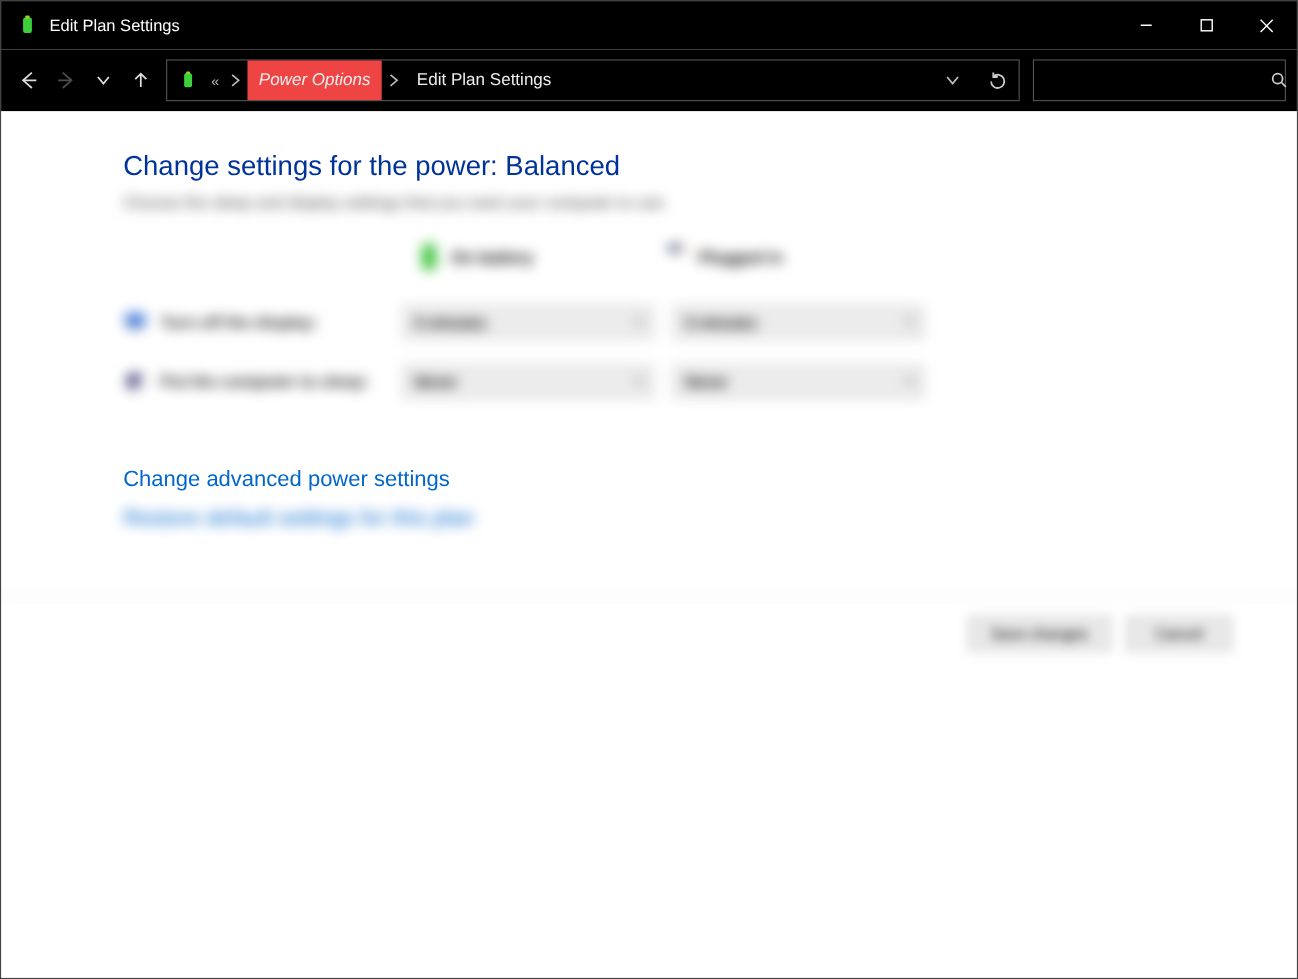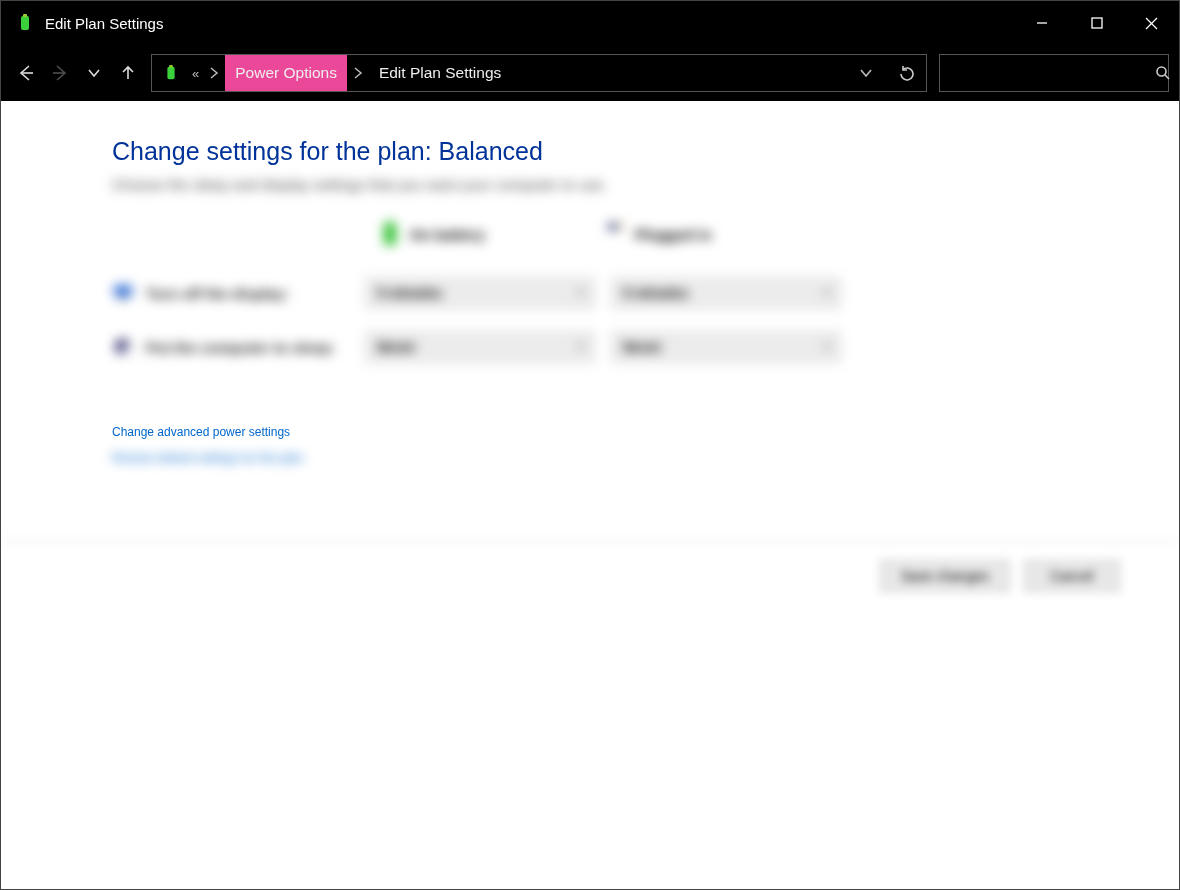--- a/index.html
+++ b/index.html
@@ -42,21 +42,21 @@
     flex:1; height:38px; border:1px solid #555;
     display:flex; align-items:center; margin:0 6px;
     background:#000;
   }
   .addr .app-icon-sm { width:18px; height:18px; margin:0 8px 0 10px; }
   .addr .ellips { color:#bbb; font-size:13px; padding:0 4px; }
   .crumb {
     height:100%; display:flex; align-items:center;
     padding:0 10px; font-size:15.5px; color:#eee;
   }
-  .crumb.active { background:#ec4899; }
+  .crumb.active { background:#ef4444;font-style:italic; }
   .crumb-sep {
     width:22px; height:100%; display:flex;
     align-items:center; justify-content:center;
   }
   .crumb-sep svg, .caret svg { stroke:#bbb; }
   .addr-tail { flex:1; }
   .addr-ctrls { display:flex; align-items:center; }
   .addr-ctrls .caret,
   .addr-ctrls .refresh {
     width:40px; height:36px; display:flex;
@@ -102,21 +102,21 @@
     background:#ececec; display:flex; align-items:center;
     padding:0 10px; font-size:14px; font-weight:600; margin-right:18px;
     position:relative;
   }
   .row .dd::after {
     content:""; position:absolute; right:8px; top:12px;
     border:4px solid transparent; border-top-color:#555;
   }
 
   .links { margin:56px 0 0 52px; }
-  .link { color:#0066cc; font-size:12px; margin:12px 0; cursor:pointer; }
+  .link { color:#0066cc; font-size:20px; margin:12px 0; cursor:pointer; }
   .link.blurred { filter:blur(6px); }
 
   .footer {
     position:absolute; left:-60px; right:-60px; top:440px;
     border-top:1px solid #ddd; padding:18px 0;
     display:flex; justify-content:flex-end; gap:14px;
     padding-right:60px;
     filter:blur(5px);
   }
   .btn {
@@ -224,21 +224,21 @@
       <svg width="16" height="16">
           <circle cx="6.5" cy="6.5" r="4.5" fill="none" stroke="#ccc" stroke-width="1.6"></circle>
           <line x1="10" y1="10" x2="14" y2="14" stroke="#ccc" stroke-width="1.6"></line>
         </svg>
     </div>
   </div>
 </div>
 
 <div class="content">
 
-  <div class="heading">Change settings for the plan: Balanced</div>
+  <div class="heading">Change settings for the power: Balanced</div>
   <div class="subtext">Choose the sleep and display settings that you want your computer to use.</div>
 
   <div class="cols-header">
     <div class="colhdr">
       <span class="battery-icon">
         <svg viewBox="0 0 20 30">
             <rect x="4" y="4" width="12" height="22" rx="2" fill="#2cbf2c"></rect>
             <rect x="7" y="1" width="6" height="4" rx="1" fill="#7bd27b"></rect>
           </svg>
       </span>

